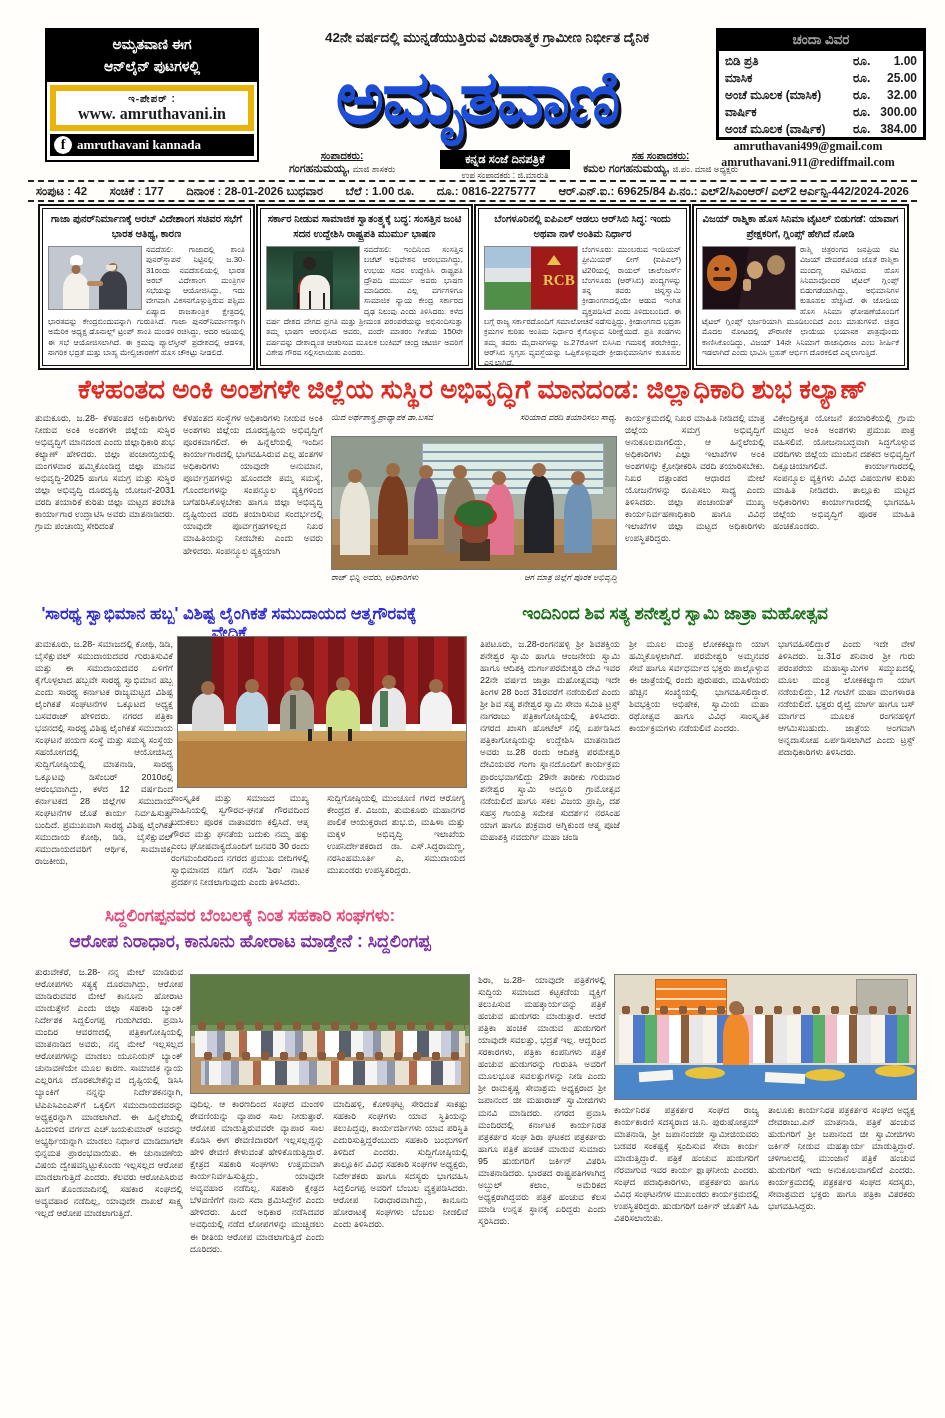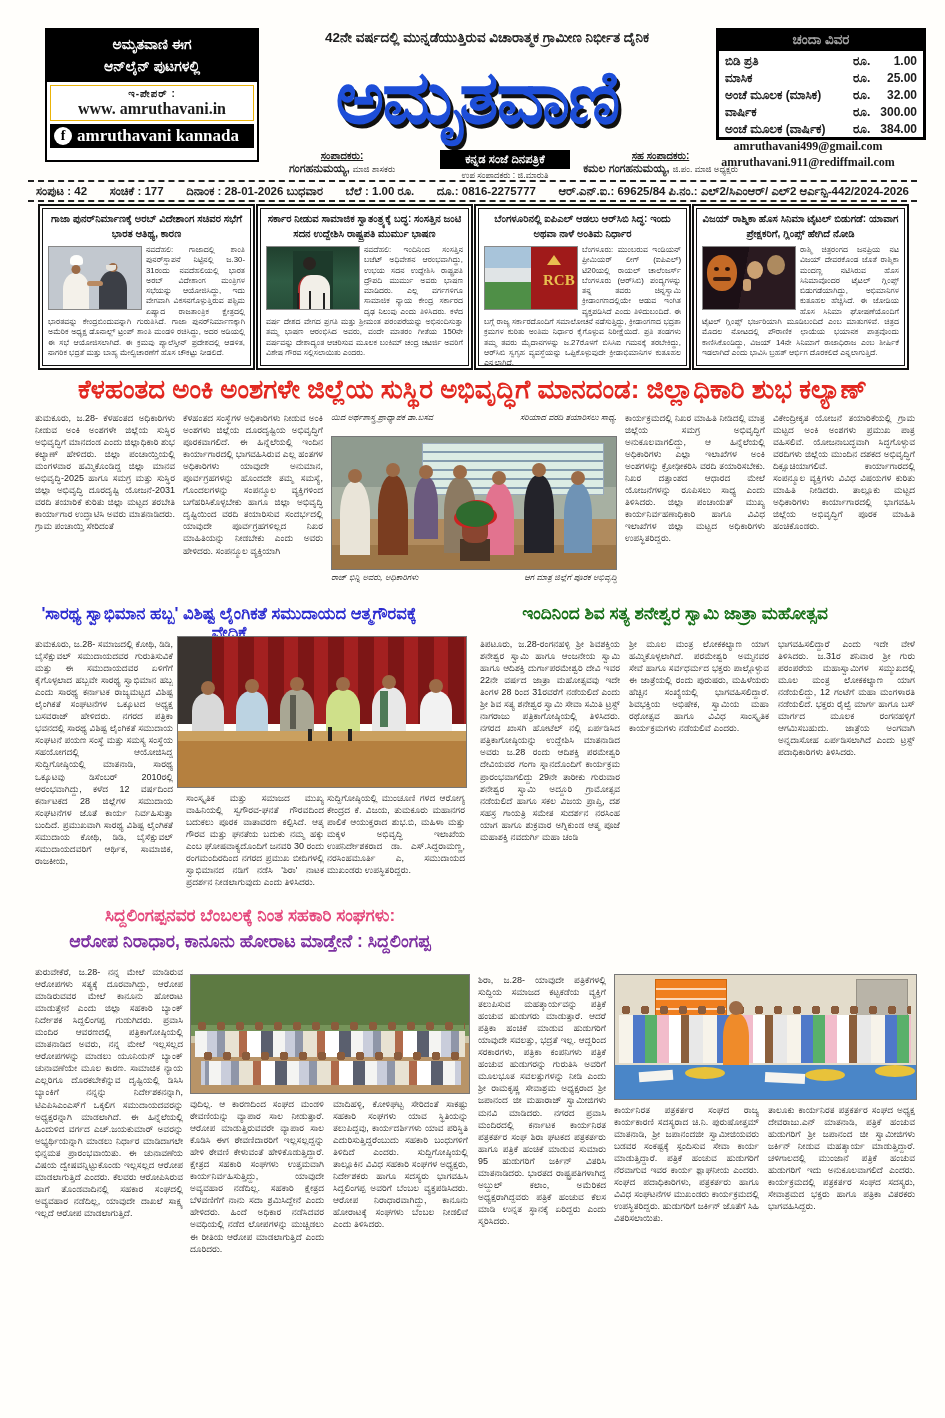--- a/index.html
+++ b/index.html
@@ -2,27 +2,27 @@
 <html><head>
 <meta charset="utf-8">
 <style>
   html,body{margin:0;padding:0;background:#d8d8d8;}
   .page{position:relative;width:945px;height:1418px;margin:0 auto;background:#fffefb;
         font-family:"Liberation Sans","DejaVu Sans",sans-serif;color:#1c1c1c;overflow:hidden;}
   .abs{position:absolute;}
   
   .online-box{left:45px;top:28px;width:210px;height:130px;border:2px solid #000;background:#fff;}
   .online-top{background:#000;color:#fff;font-weight:bold;font-size:14px;line-height:1.6;text-align:center;padding:3px 0 4px;}
-  .online-mid{text-align:center;border:1px solid #eab308;margin:3px;padding:2px 0;}
+  .online-mid{text-align:center;border:6px solid #eab308;margin:3px;padding:2px 0;}
   .epaper{font-size:10px;font-weight:bold;letter-spacing:1px;}
   .website{font-size:16px;font-weight:bold;font-family:"Liberation Serif",serif;}
   .online-fb{background:#000;color:#fff;margin:0 3px 3px;display:flex;align-items:center;gap:5px;padding:2px 4px;}
   .fb-circle{width:18px;height:18px;border-radius:50%;background:#fff;color:#000;font-weight:bold;
              font-family:"Liberation Serif",serif;font-size:14px;display:flex;align-items:center;justify-content:center;flex:0 0 auto;}
-  .fb-text{font-size:17px;font-weight:bold;font-family:"Liberation Serif",serif;text-align:right;}
+  .fb-text{font-size:13px;font-weight:bold;font-family:"Liberation Serif",serif;text-align:right;}
   .tagline{left:262px;top:30px;width:450px;font-size:13.5px;font-weight:bold;text-align:center;}
   .masthead{left:238px;top:46px;width:478px;text-align:center;font-size:74px;line-height:104px;font-weight:bold;
             color:#1d4ed8;text-shadow:3px 4px 0 #111,-1px -1px 0 #fff;letter-spacing:-2px;}
   .ed-label{font-size:10px;font-weight:bold;text-decoration:underline;text-align:center;}
   .ed-name{font-size:11px;font-weight:bold;text-align:center;}
   .ed-small{font-size:8.5px;font-weight:normal;}
   .papertype{background:#000;color:#fff;font-size:11.5px;font-weight:bold;text-align:center;padding:3px 4px;}
   .subed{font-size:8.5px;text-align:center;margin-top:1px;}
   .subs-box{left:716px;top:28px;width:204px;height:106px;border:3px solid #000;background:#fff;}
   .subs-title{background:#000;color:#a3a3a3;font-size:13.5px;font-weight:bold;text-align:center;padding:1px 0 3px;}
@@ -250,21 +250,21 @@
     <div class="person" style="left:148px;bottom:54px;width:34px;height:44px;background:#cfe08a;"></div>
     <div class="person" style="left:194px;bottom:54px;width:34px;height:46px;background:#e8e8e8;"></div>
     <div class="abs" style="left:202px;bottom:60px;width:8px;height:36px;background:#4e7a58;"></div>
     <div class="person" style="left:242px;bottom:54px;width:32px;height:42px;background:#f2f2f2;"></div>
     <div class="abs" style="left:0;bottom:0;width:100%;height:56px;background:linear-gradient(#caa05f 0 18%,#b5803f 18% 100%);"></div>
     <div class="abs" style="left:130px;bottom:46px;width:4px;height:12px;background:#222;"></div>
     <div class="abs" style="left:150px;bottom:46px;width:4px;height:14px;background:#222;"></div>
     <div class="abs" style="left:170px;bottom:46px;width:4px;height:12px;background:#222;"></div>
   </div>
 
-  <div class="col" style="left:186px;top:792px;width:138px;height:111px;">ಸಾಂಸ್ಕೃತಿಕ ಮತ್ತು ಸಮಾಜದ ಮುಖ್ಯ ವಾಹಿನಿಯಲ್ಲಿ ಸ್ವಗೌರವ-ಘನತೆ ಗೌರವದಿಂದ ಬದುಕಲು ಪೂರಕ ವಾತಾವರಣ ಕಲ್ಪಿಸಿದೆ. ಆತ್ಮ ಗೌರವ ಮತ್ತು ಘನತೆಯ ಬದುಕು ನಮ್ಮ ಹಕ್ಕು ಎಂಬ ಘೋಷವಾಕ್ಯದೊಂದಿಗೆ ಜನವರಿ 30 ರಂದು ರಂಗಮಂದಿರದಿಂದ ನಗರದ ಪ್ರಮುಖ ಬೀದಿಗಳಲ್ಲಿ ಸ್ವಾಭಿಮಾನದ ನಡಿಗೆ ನಡೆಸಿ 'ಶಿರಾ' ನಾಟಕ ಪ್ರದರ್ಶನ ನೀಡಲಾಗುವುದು ಎಂದು ತಿಳಿಸಿದರು.</div>
+  <div class="col" style="left:171px;top:792px;width:138px;height:111px;">ಸಾಂಸ್ಕೃತಿಕ ಮತ್ತು ಸಮಾಜದ ಮುಖ್ಯ ವಾಹಿನಿಯಲ್ಲಿ ಸ್ವಗೌರವ-ಘನತೆ ಗೌರವದಿಂದ ಬದುಕಲು ಪೂರಕ ವಾತಾವರಣ ಕಲ್ಪಿಸಿದೆ. ಆತ್ಮ ಗೌರವ ಮತ್ತು ಘನತೆಯ ಬದುಕು ನಮ್ಮ ಹಕ್ಕು ಎಂಬ ಘೋಷವಾಕ್ಯದೊಂದಿಗೆ ಜನವರಿ 30 ರಂದು ರಂಗಮಂದಿರದಿಂದ ನಗರದ ಪ್ರಮುಖ ಬೀದಿಗಳಲ್ಲಿ ಸ್ವಾಭಿಮಾನದ ನಡಿಗೆ ನಡೆಸಿ 'ಶಿರಾ' ನಾಟಕ ಪ್ರದರ್ಶನ ನೀಡಲಾಗುವುದು ಎಂದು ತಿಳಿಸಿದರು.</div>
   <div class="col" style="left:327px;top:792px;width:138px;height:111px;">ಸುದ್ದಿಗೋಷ್ಠಿಯಲ್ಲಿ ಮುಂಚೂಣಿ ಗಳದ ಆರೋಗ್ಯ ಕೇಂದ್ರದ ಕೆ. ವಿಜಯ, ತುಮಕೂರು ಮಹಾನಗರ ಪಾಲಿಕೆ ಆಯುಕ್ತರಾದ ಶುಭ.ಬಿ, ಮಹಿಳಾ ಮತ್ತು ಮಕ್ಕಳ ಅಭಿವೃದ್ಧಿ ಇಲಾಖೆಯ ಉಪನಿರ್ದೇಶಕರಾದ ಡಾ. ಎಸ್.ಸಿದ್ದರಾಮಣ್ಣ, ನರಸಿಂಹಮೂರ್ತಿ ಎ, ಸಮುದಾಯದ ಮುಖಂಡರು ಉಪಸ್ಥಿತರಿದ್ದರು.</div>
 
   <div class="col" style="left:480px;top:638px;width:140px;height:265px;">ತಿಪಟೂರು, ಜ.28-ರಂಗನಹಳ್ಳಿ ಶ್ರೀ ಶಿವಶಕ್ತಿಯ ಶನೇಶ್ವರ ಸ್ವಾಮಿ ಹಾಗೂ ಆಂಜನೇಯ ಸ್ವಾಮಿ ಹಾಗೂ ಆದಿಶಕ್ತಿ ದುರ್ಗಾಪರಮೇಶ್ವರಿ ದೇವಿ ಇವರ 22ನೇ ವರ್ಷದ ಜಾತ್ರಾ ಮಹೋತ್ಸವವು ಇದೇ ತಿಂಗಳ 28 ರಿಂದ 31ರವರೆಗೆ ನಡೆಯಲಿದೆ ಎಂದು ಶ್ರೀ ಶಿವ ಸತ್ಯ ಶನೇಶ್ವರ ಸ್ವಾಮಿ ಸೇವಾ ಸಮಿತಿ ಟ್ರಸ್ಟ್ ನಾಗರಾಜು ಪತ್ರಿಕಾಗೋಷ್ಠಿಯಲ್ಲಿ ತಿಳಿಸಿದರು. ನಗರದ ಖಾಸಗಿ ಹೋಟೆಲ್ ನಲ್ಲಿ ಏರ್ಪಡಿಸಿದ ಪತ್ರಿಕಾಗೋಷ್ಠಿಯನ್ನು ಉದ್ದೇಶಿಸಿ ಮಾತನಾಡಿದ ಅವರು ಜ.28 ರಂದು ಆದಿಶಕ್ತಿ ಪರಮೇಶ್ವರಿ ದೇವಿಯವರ ಗಂಗಾ ಸ್ನಾನದೊಂದಿಗೆ ಕಾರ್ಯಕ್ರಮ ಪ್ರಾರಂಭವಾಗಲಿದ್ದು 29ನೇ ತಾರೀಕು ಗುರುವಾರ ಶನೇಶ್ವರ ಸ್ವಾಮಿ ಅದ್ದೂರಿ ಗ್ರಾಮೋತ್ಸವ ನಡೆಯಲಿದೆ ಹಾಗೂ ಸಕಲ ವಿಜಯ ಪ್ರಾಪ್ತಿ, ದಶ ಸಹಸ್ರ ಗಾಯತ್ರಿ ಸಮೇತ ಸುದರ್ಶನ ನರಸಿಂಹ ಯಾಗ ಹಾಗೂ ಶುಕ್ರವಾರ ಅಗ್ನಿಕುಂಡ ಆತ್ಮ ಪೂಜೆ ಮಹಾಶಕ್ತಿ ನವದುರ್ಗಿ ಮಹಾ ಚಂಡಿ</div>
   <div class="col" style="left:629px;top:638px;width:140px;height:265px;">ಶ್ರೀ ಮೂಲ ಮಂತ್ರ ಲೋಕಕಲ್ಯಾಣ ಯಾಗ ಹಮ್ಮಿಕೊಳ್ಳಲಾಗಿದೆ. ಪರಮೇಶ್ವರಿ ಅಮ್ಮನವರ ಸೇವೆ ಹಾಗೂ ಸರ್ವಧರ್ಮದ ಭಕ್ತರು ಪಾಲ್ಗೊಳ್ಳುವ ಈ ಜಾತ್ರೆಯಲ್ಲಿ ರಂದು ಪುರುಷರು, ಮಹಿಳೆಯರು ಹೆಚ್ಚಿನ ಸಂಖ್ಯೆಯಲ್ಲಿ ಭಾಗವಹಿಸಲಿದ್ದಾರೆ. ಶಿವಭಕ್ತಿಯ ಅಭಿಷೇಕ, ಸ್ವಾಮಿಯ ಮಹಾ ರಥೋತ್ಸವ ಹಾಗೂ ವಿವಿಧ ಸಾಂಸ್ಕೃತಿಕ ಕಾರ್ಯಕ್ರಮಗಳು ನಡೆಯಲಿವೆ ಎಂದರು.</div>
   <div class="col" style="left:778px;top:638px;width:137px;height:265px;">ಭಾಗವಹಿಸಲಿದ್ದಾರೆ ಎಂದು ಇದೇ ವೇಳೆ ತಿಳಿಸಿದರು. ಜ.31ರ ಶನಿವಾರ ಶ್ರೀ ಗುರು ಪರಂಪರೆಯ ಮಹಾಸ್ವಾಮಿಗಳ ಸಮ್ಮುಖದಲ್ಲಿ ಮೂಲ ಮಂತ್ರ ಲೋಕಕಲ್ಯಾಣ ಯಾಗ ನಡೆಯಲಿದ್ದು, 12 ಗಂಟೆಗೆ ಮಹಾ ಮಂಗಳಾರತಿ ನಡೆಯಲಿದೆ. ಭಕ್ತರು ರೈಲ್ವೆ ಮಾರ್ಗ ಹಾಗೂ ಬಸ್ ಮಾರ್ಗದ ಮೂಲಕ ರಂಗನಹಳ್ಳಿಗೆ ಆಗಮಿಸಬಹುದು. ಜಾತ್ರೆಯ ಅಂಗವಾಗಿ ಅನ್ನದಾಸೋಹ ಏರ್ಪಡಿಸಲಾಗಿದೆ ಎಂದು ಟ್ರಸ್ಟ್ ಪದಾಧಿಕಾರಿಗಳು ತಿಳಿಸಿದರು.</div>
 
   <div class="abs sec3-h1">ಸಿದ್ದಲಿಂಗಪ್ಪನವರ ಬೆಂಬಲಕ್ಕೆ ನಿಂತ ಸಹಕಾರಿ ಸಂಘಗಳು:</div>
   <div class="abs sec3-h2">ಆರೋಪ ನಿರಾಧಾರ, ಕಾನೂನು ಹೋರಾಟ ಮಾಡ್ತೇನೆ : ಸಿದ್ದಲಿಂಗಪ್ಪ</div>
 
   <div class="col" style="left:35px;top:966px;width:148px;height:446px;">ತುರುವೇಕೆರೆ, ಜ.28- ನನ್ನ ಮೇಲೆ ಮಾಡಿರುವ ಆರೋಪಗಳು ಸತ್ಯಕ್ಕೆ ದೂರವಾಗಿದ್ದು, ಆರೋಪ ಮಾಡಿರುವವರ ಮೇಲೆ ಕಾನೂನು ಹೋರಾಟ ಮಾಡುತ್ತೇನೆ ಎಂದು ಜಿಲ್ಲಾ ಸಹಕಾರಿ ಬ್ಯಾಂಕ್ ನಿರ್ದೇಶಕ ಸಿದ್ದಲಿಂಗಪ್ಪ ಗುಡುಗಿದರು. ಪ್ರವಾಸಿ ಮಂದಿರ ಆವರಣದಲ್ಲಿ ಪತ್ರಿಕಾಗೋಷ್ಠಿಯಲ್ಲಿ ಮಾತನಾಡಿದ ಅವರು, ನನ್ನ ಮೇಲೆ ಇಲ್ಲಸಲ್ಲದ ಆರೋಪಗಳನ್ನು ಮಾಡಲು ಯೂನಿಯನ್ ಬ್ಯಾಂಕ್ ಚುನಾವಣೆಯೇ ಮೂಲ ಕಾರಣ. ಸಾಮಾಜಿಕ ನ್ಯಾಯ ಎಲ್ಲರಿಗೂ ದೊರಕಬೇಕೆನ್ನುವ ದೃಷ್ಟಿಯಲ್ಲಿ ಡಿಸಿಸಿ ಬ್ಯಾಂಕಿಗೆ ನನ್ನನ್ನು ನಿರ್ದೇಶಕನನ್ನಾಗಿ, ಟಿಎಪಿಸಿಎಂಎಸ್‌ಗೆ ಒಕ್ಕಲಿಗ ಸಮುದಾಯದವರನ್ನು ಅಧ್ಯಕ್ಷರನ್ನಾಗಿ ಮಾಡಲಾಗಿದೆ. ಈ ಹಿನ್ನೆಲೆಯಲ್ಲಿ ಹಿಂದುಳಿದ ವರ್ಗದ ಎಚ್.ಜಯಕುಮಾರ್ ಅವರನ್ನು ಅಭ್ಯರ್ಥಿಯನ್ನಾಗಿ ಮಾಡಲು ನಿರ್ಧಾರ ಮಾಡಿದಾಗಲೇ ಭಿನ್ನಮತ ಪ್ರಾರಂಭವಾಯಿತು. ಈ ಚುನಾವಣೆಯ ವಿಷಯ ದ್ವೇಷವನ್ನಿಟ್ಟುಕೊಂಡು ಇಲ್ಲಸಲ್ಲದ ಆರೋಪ ಮಾಡಲಾಗುತ್ತಿದೆ ಎಂದರು. ಕೆಲವರು ಆರೋಪಿಸಿರುವ ಹಾಗೆ ತೊಂಡವಾದಿನಲ್ಲಿ ಸಹಕಾರ ಸಂಘದಲ್ಲಿ ಅವ್ಯವಹಾರ ನಡೆದಿಲ್ಲ, ಯಾವುದೇ ದಾಖಲೆ ಸಾಕ್ಷ್ಯ ಇಲ್ಲದೆ ಆರೋಪ ಮಾಡಲಾಗುತ್ತಿದೆ.</div>

